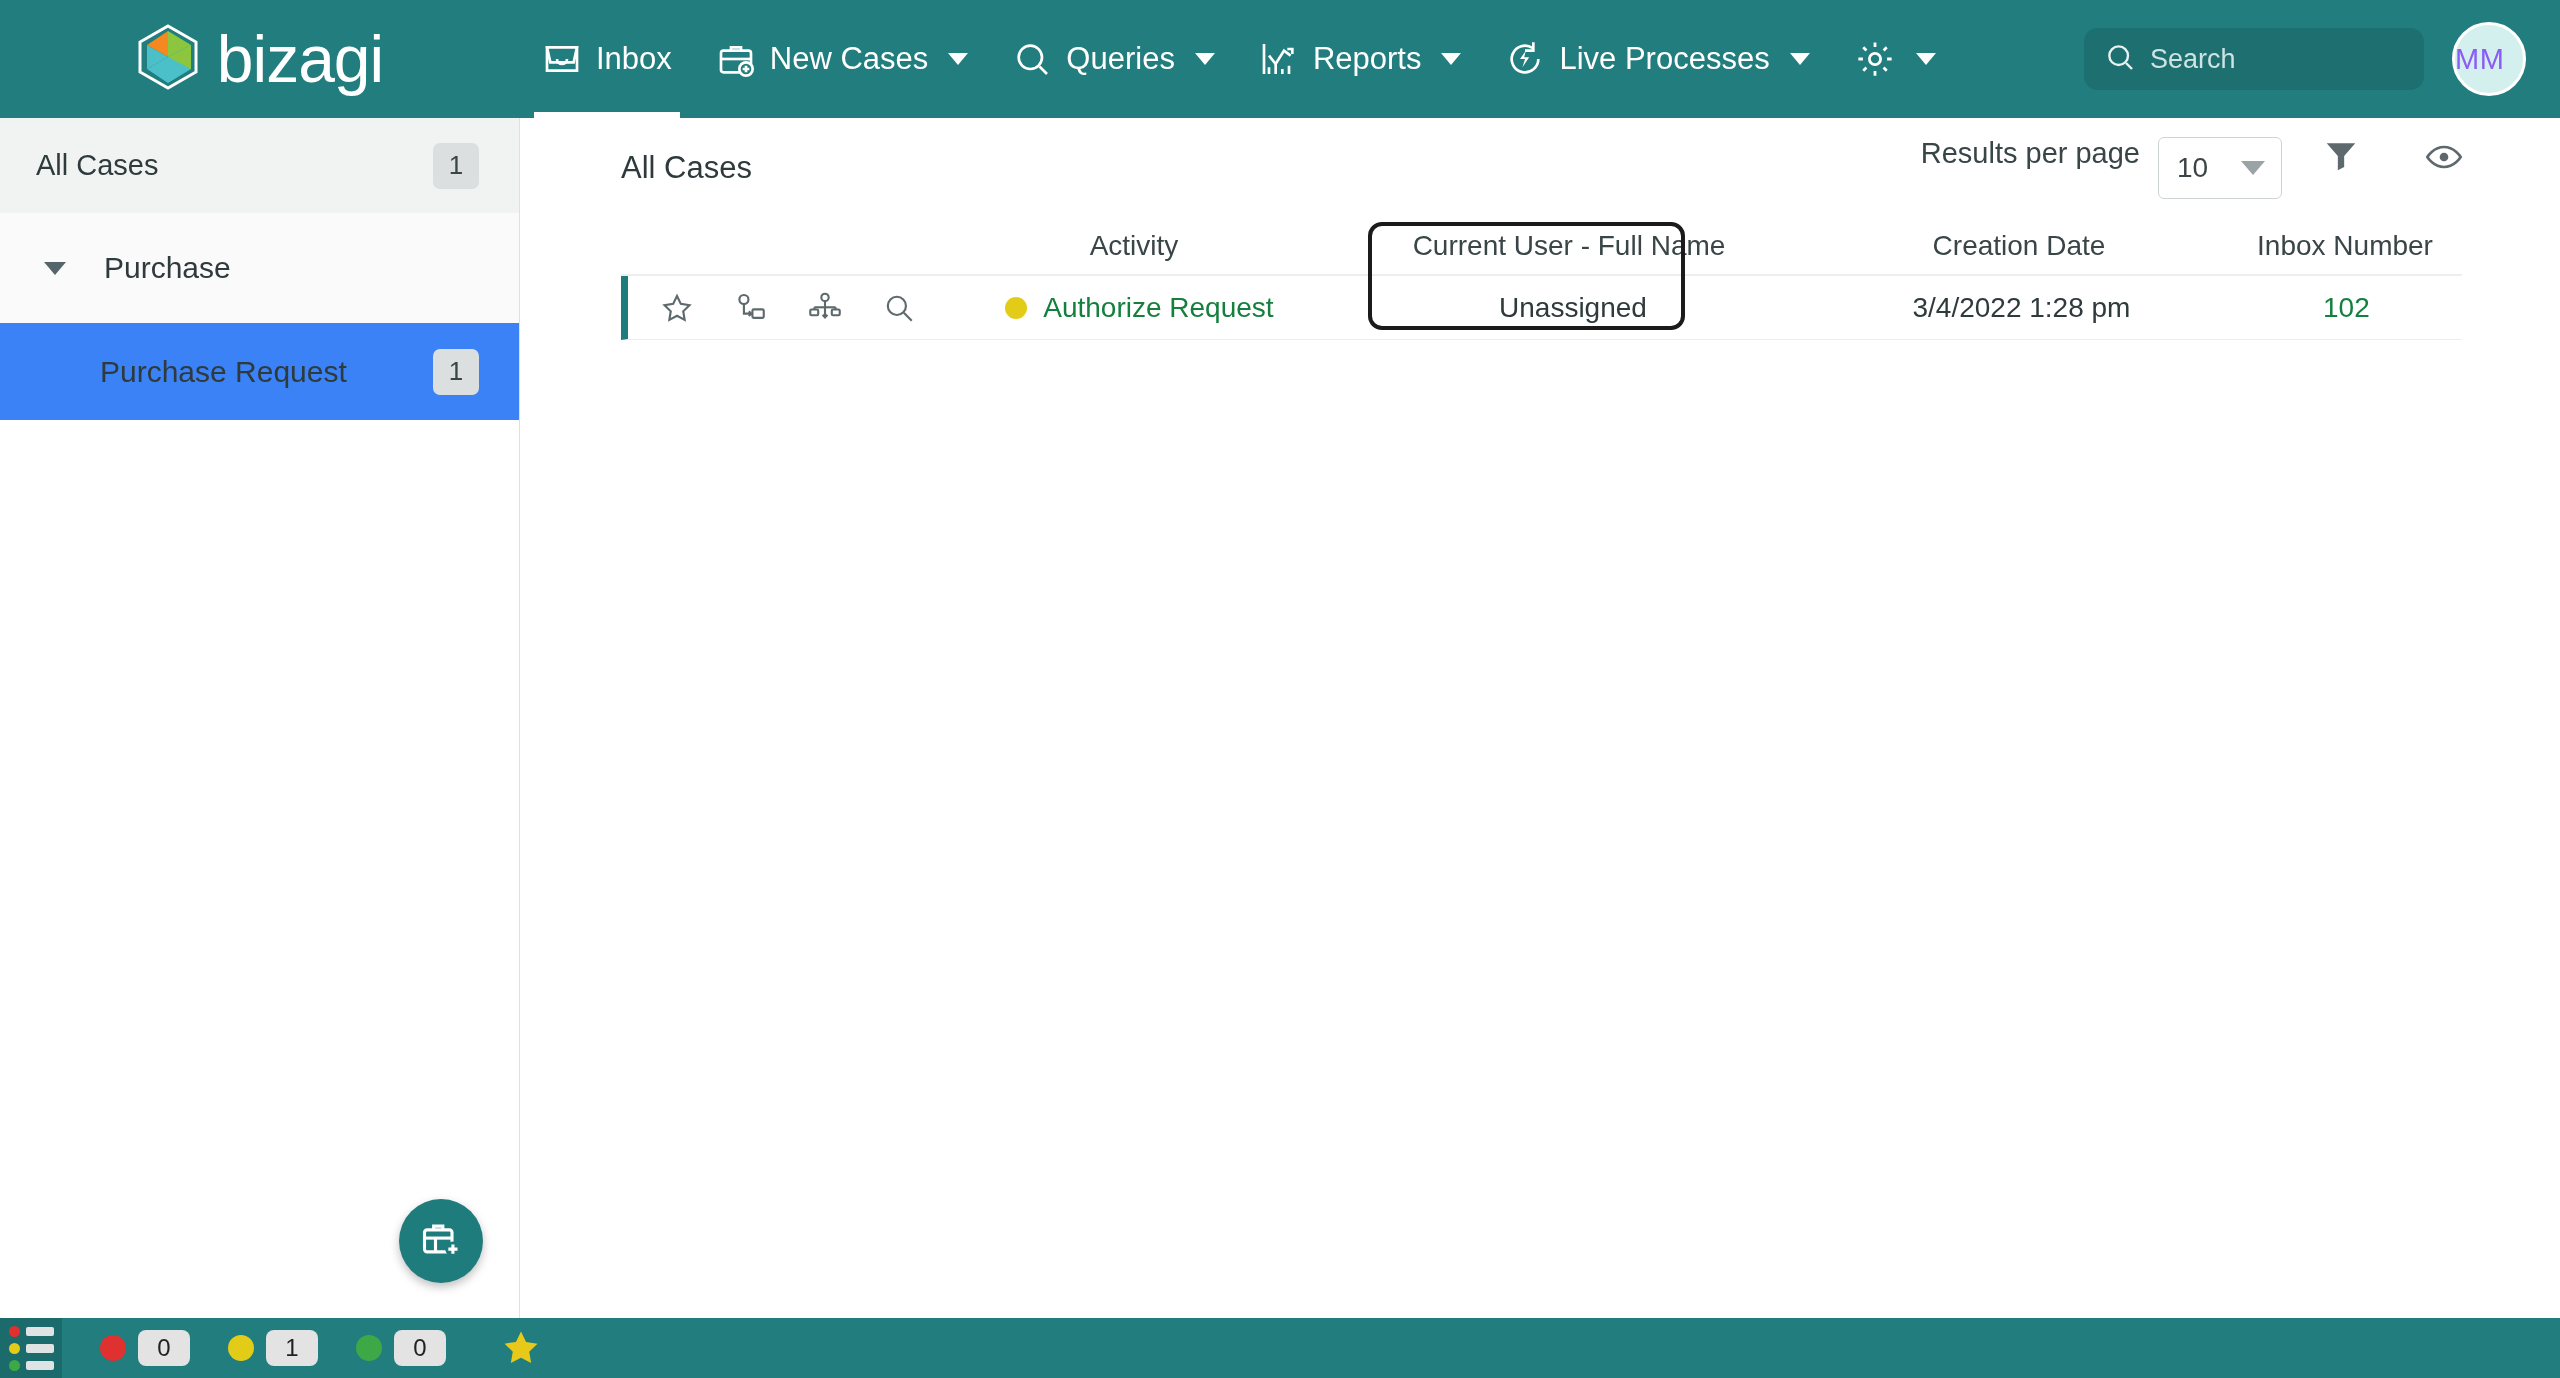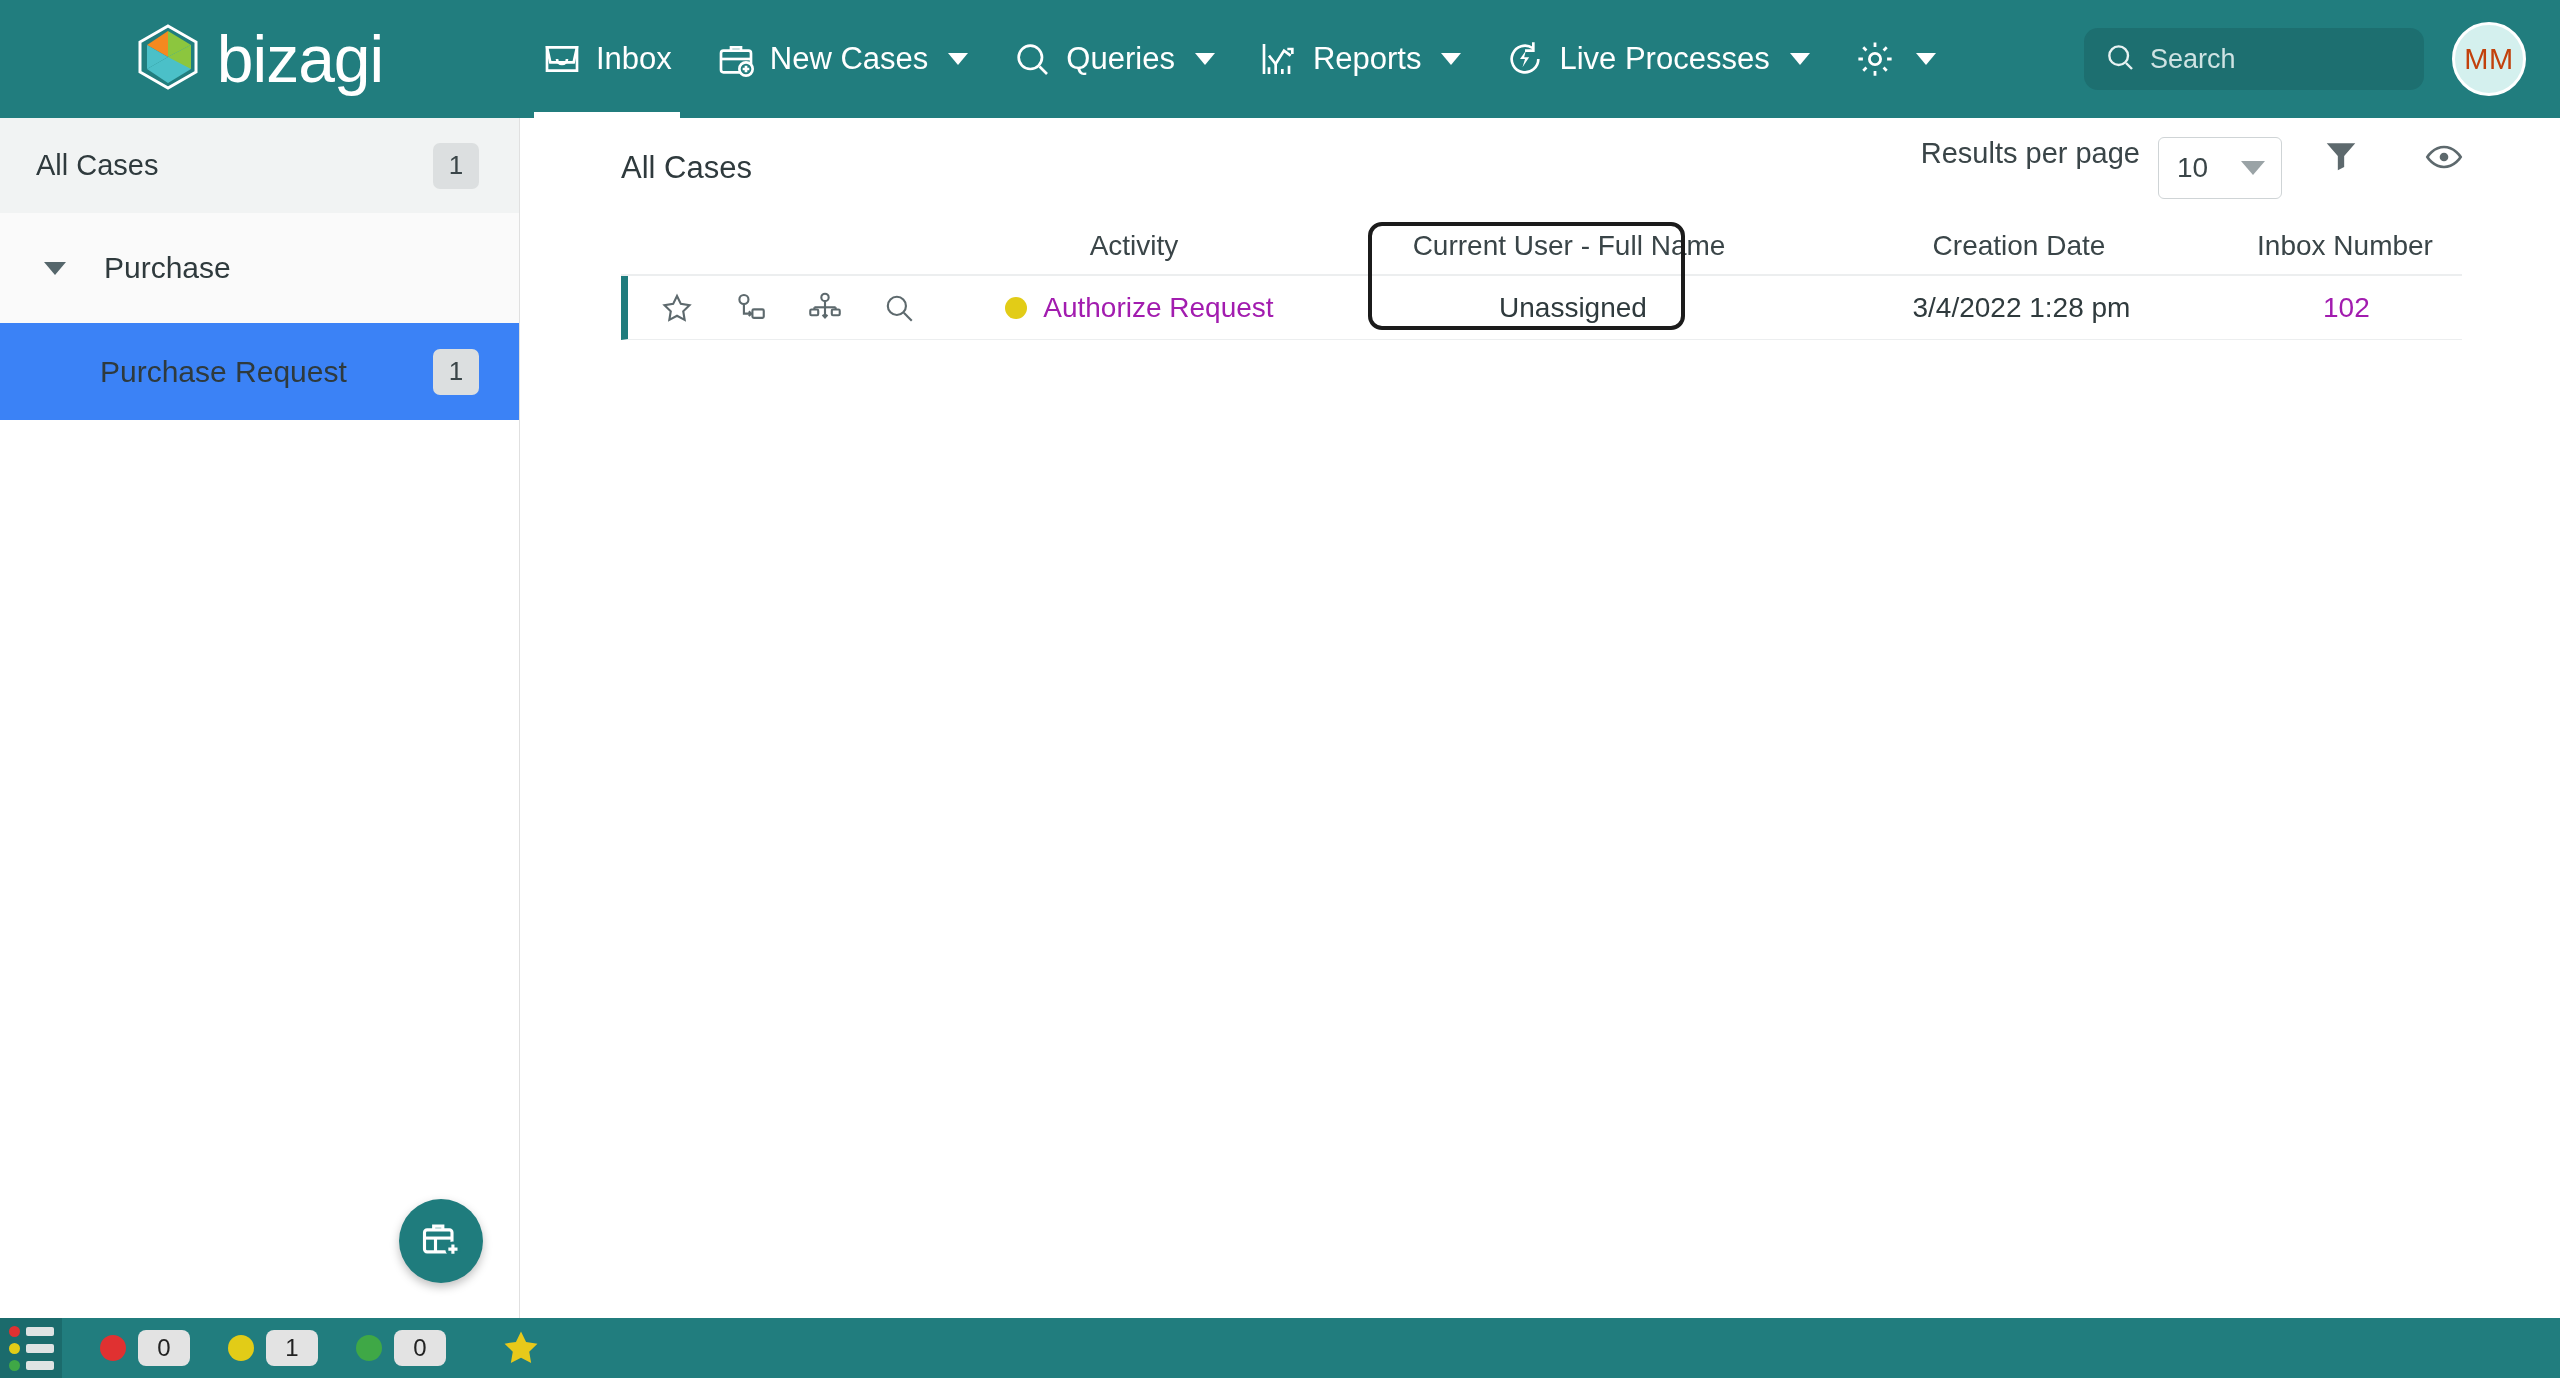--- a/index.html
+++ b/index.html
@@ -60,22 +60,22 @@
     background: transparent; border: none; outline: none;
     color: #e8f2f2; font-size: 27px;
     font-family: "Liberation Sans", sans-serif;
     width: 100%;
   }
   .search-box input::placeholder { color: #cfe3e3; }
   .avatar {
     width: 74px; height: 74px; border-radius: 50%;
     background: #D4F0EE; border: 3px solid #ffffff;
     margin-left: 28px; margin-right: 34px;
-    display: flex; align-items: center; justify-content: center;
-    color: #c2410c; font-size: 29px; letter-spacing: 0.5px;
+    display: flex; align-items: center; justify-content: flex-start;
+    color: #8b5cf6; font-size: 29px; letter-spacing: 0.5px;
     cursor: pointer;
   }
 
   
   .sidebar {
     position: absolute; top: 118px; left: 0;
     width: 520px; height: 1200px;
     background: #ffffff;
     border-right: 1px solid #e0e0e0;
   }
@@ -169,21 +169,21 @@
   .c-icons { width: 318px; display: flex; align-items: center; gap: 40px; padding-left: 32px; }
   .c-icons .ri { cursor: pointer; display: flex; }
   .c-act   { width: 390px; text-align: center; }
   .c-user  { width: 480px; text-align: center; }
   .c-date  { width: 420px; text-align: center; }
   .c-case  { width: 232px; text-align: center; }
   .th { font-size: 28px; color: #3a4548; cursor: pointer; }
   .td { font-size: 28px; color: #2f3a3d; }
   .act-cell { display: flex; align-items: center; justify-content: center; gap: 16px; }
   .dot-y { width: 22px; height: 22px; border-radius: 50%; background: #E2CC17; }
-  .link { color: #a21caf; cursor: pointer; text-align: center; }
+  .link { color: #15803d; cursor: pointer; text-align: center; }
 
   .highlight-box {
     position: absolute;
     left: 1368px; top: 222px;
     width: 317px; height: 108px;
     border: 4px solid #1b1b1b;
     border-radius: 14px;
     pointer-events: none;
   }
 

